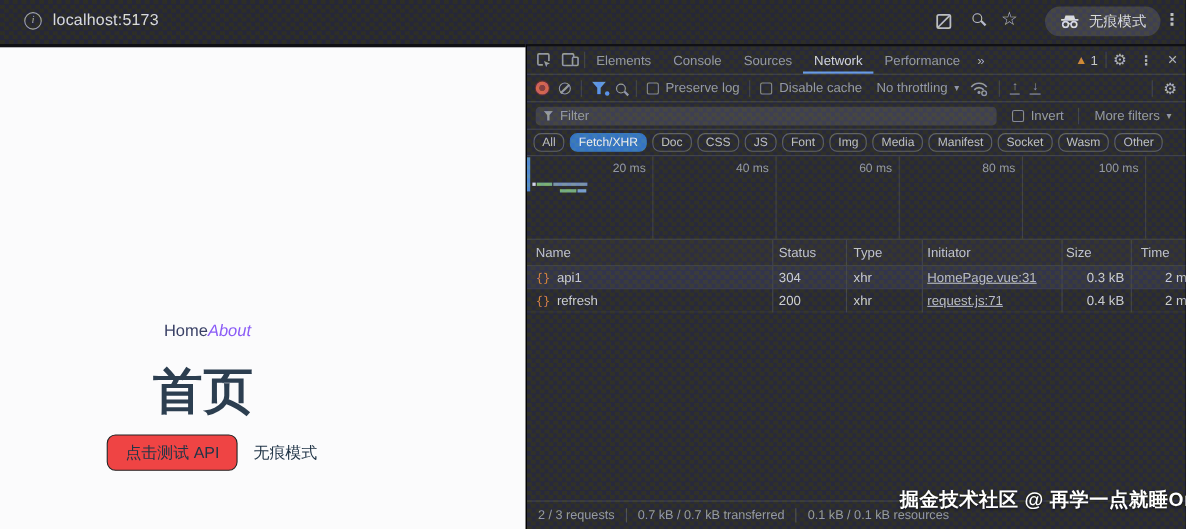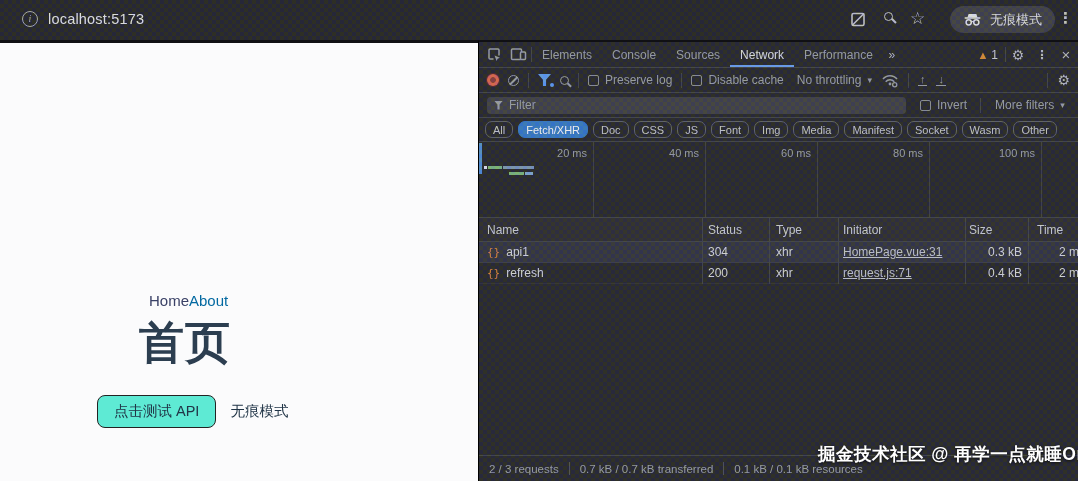--- a/index.html
+++ b/index.html
@@ -29,24 +29,24 @@
     display:flex; align-items:center; padding:0 13px; gap:8px; }
   .incog-pill span { font-size:13px; color:#e8eaed; }
   .search-glass { position:absolute; width:9px; height:9px; border:1.6px solid #c7cacd; border-radius:50%; }
   .search-glass::after { content:""; position:absolute; width:6px; height:1.6px; background:#c7cacd;
     transform:rotate(45deg); right:-5px; bottom:-2px; }
   .topbar .search-glass { left:884px; top:12px; }
   
   .page { position:absolute; left:0; top:40px; width:478px; height:441px; background:#fbfbfc; border-top:3px solid #101014; }
   .page-nav { position:absolute; left:149px; top:249px; font-size:15px; }
   .lnk-home { color:#3a4166; text-decoration:none; }
-  .lnk-about { color:#0369a1; text-decoration:none; }
-  .page-h1 { position:absolute; left:139px; top:270px; font-size:45px; font-weight:bold; color:#2c3e50; letter-spacing:1px; }
+  .lnk-about { color:#8b5cf6; text-decoration:none;font-style:italic; }
+  .page-h1 { position:absolute; left:139px; top:283px; font-size:45px; font-weight:bold; color:#2c3e50; letter-spacing:1px; }
   .page-btns { position:absolute; left:97px; top:352px; display:flex; align-items:center; gap:12px; }
-  .btn-api { background:#5eead4; border:1.6px solid #232323; border-radius:8px; padding:6px 16px;
+  .btn-api { background:#ef4444; border:1.6px solid #232323; border-radius:8px; padding:6px 16px;
     font-size:14.5px; color:#213547; font-family:inherit; }
   .btn-logout { background:transparent; border:none; padding:6px 2px; font-size:14.5px; color:#213547; font-family:inherit; }
   
   .devtools { position:absolute; left:478px; top:40px; width:600px; height:441px; background:#202124;
     border-left:1px solid #000; border-top:2px solid #101014; color:#9aa0a6; font-size:12px; overflow:hidden; }
   .dt-sep { width:1px; height:15px; background:#3c4043; flex:none; }
   
   .dt-tabbar { height:26px; border-bottom:1px solid #3c4043; display:flex; align-items:center; padding-left:7px; }
   .dt-tabbar svg { flex:none; }
   .dt-tab { padding:0 10px; height:100%; display:flex; align-items:center; color:#9aa0a6; cursor:default; }

